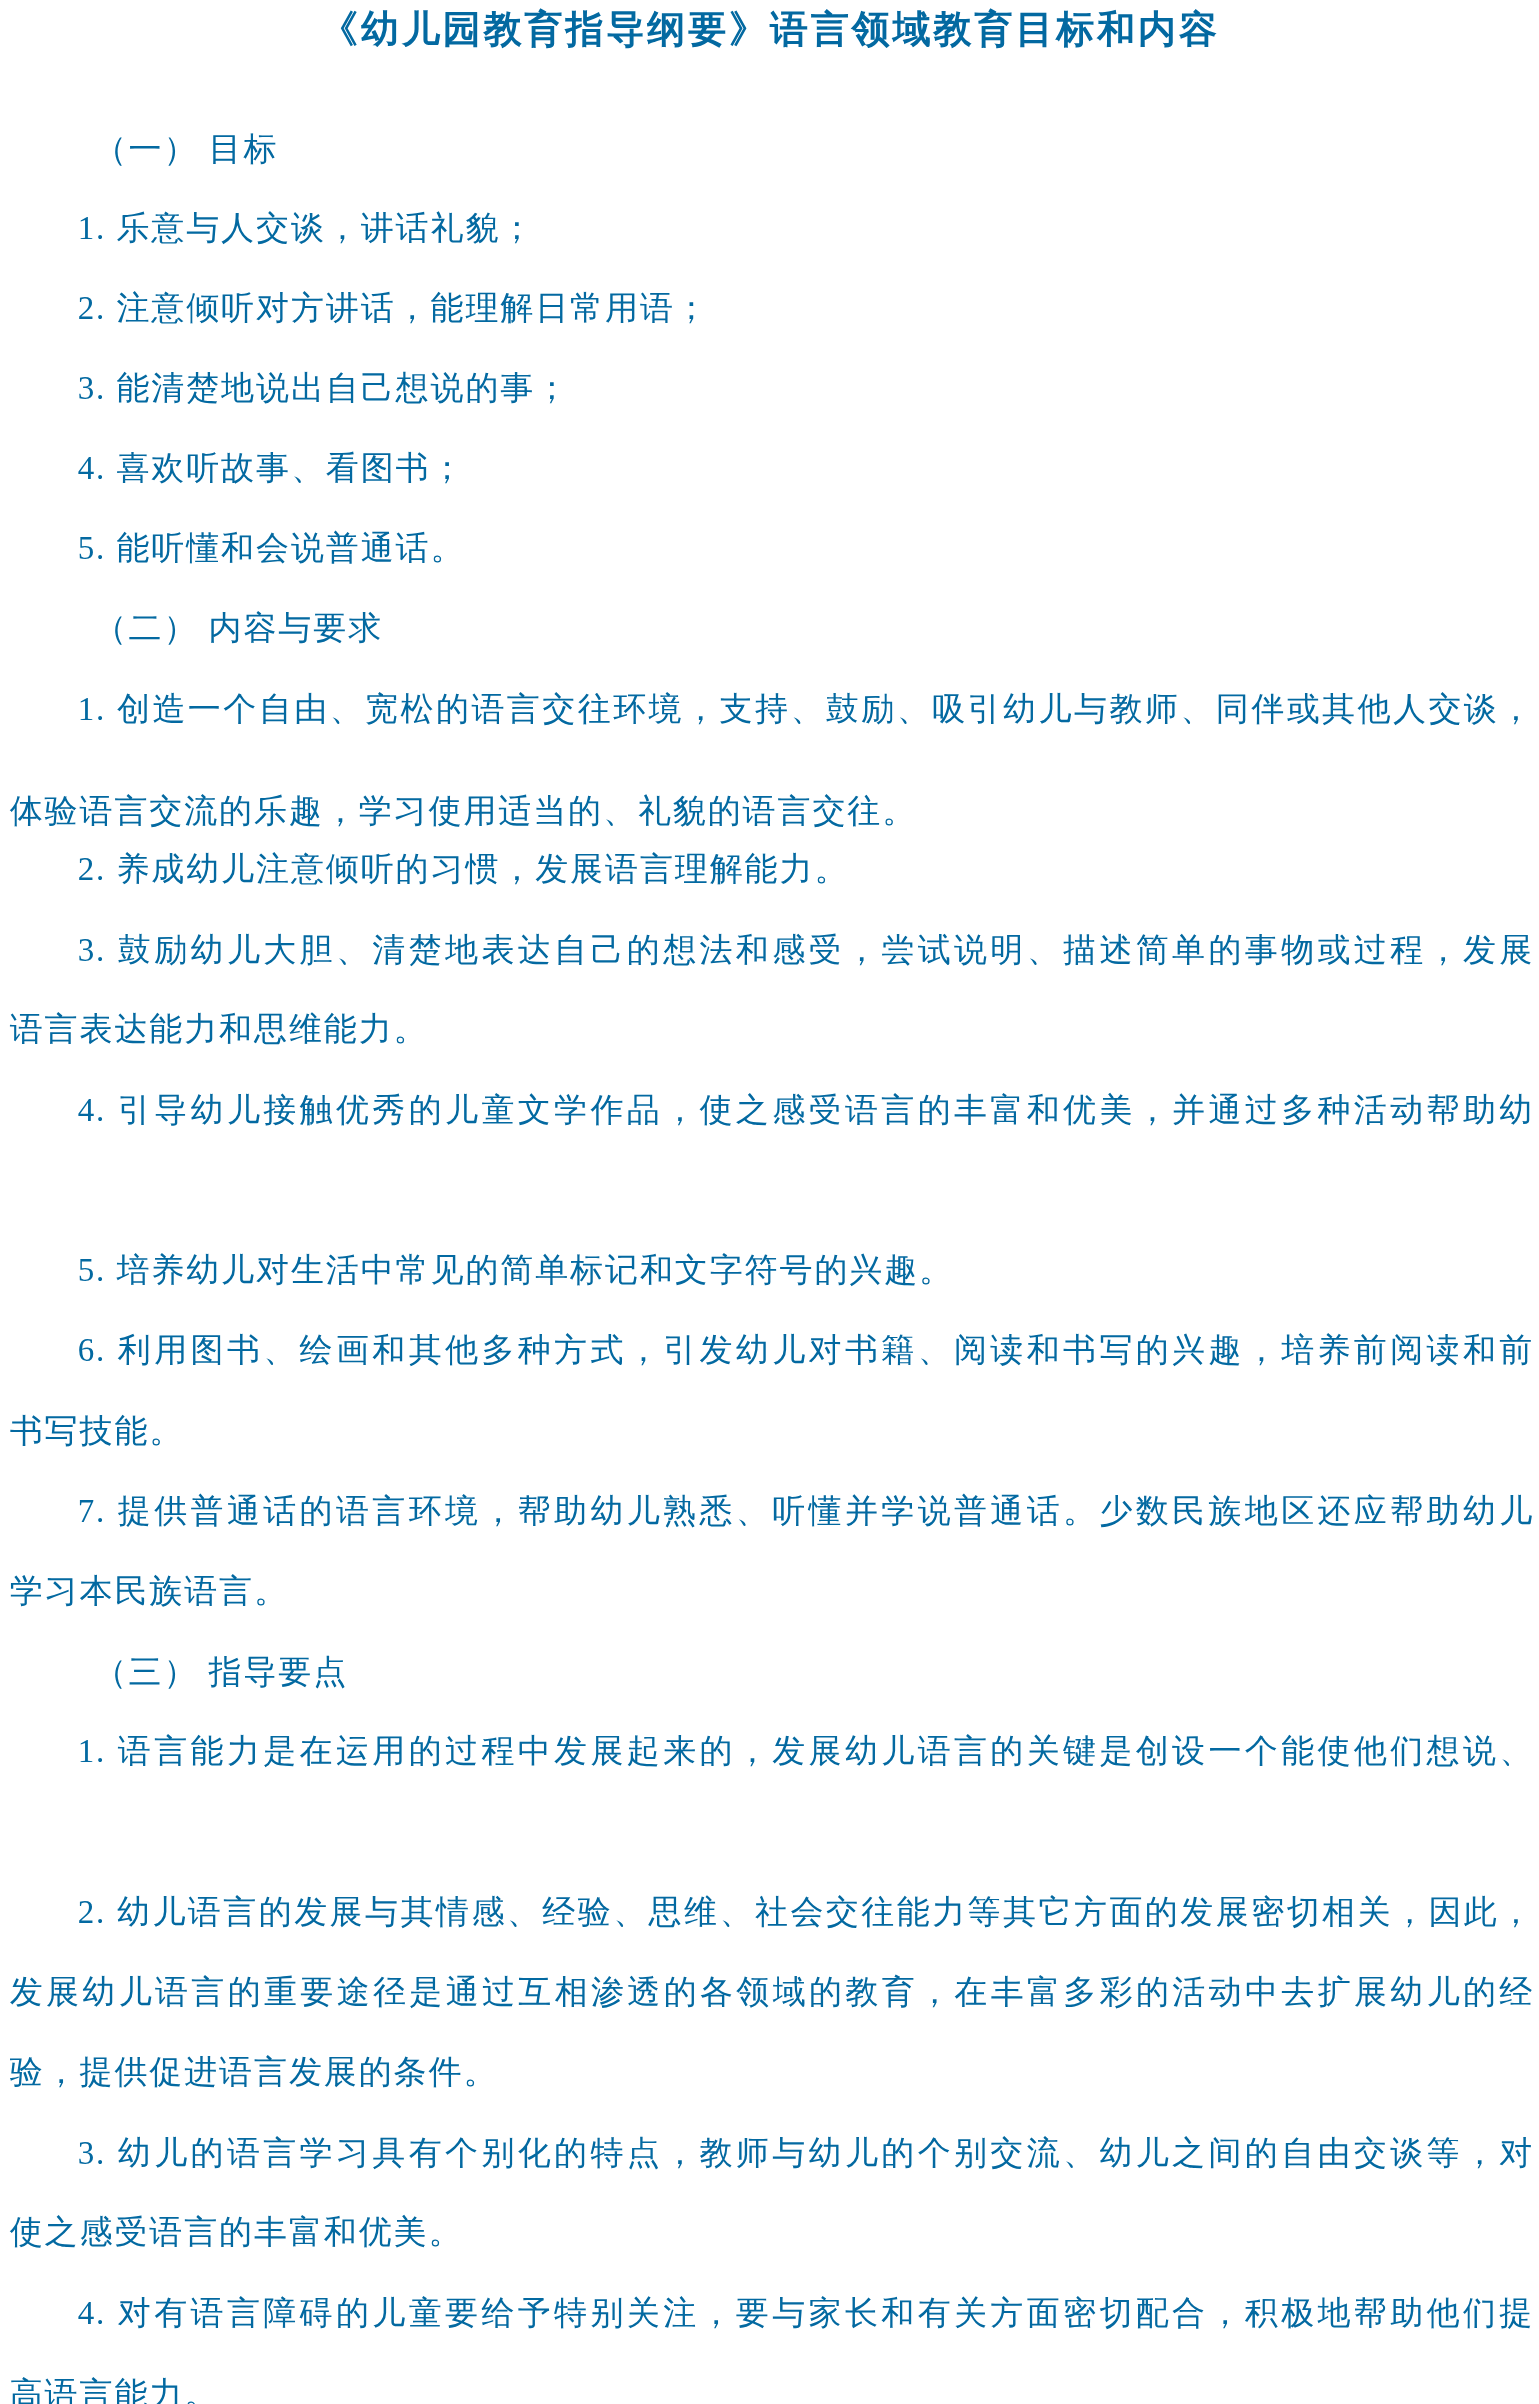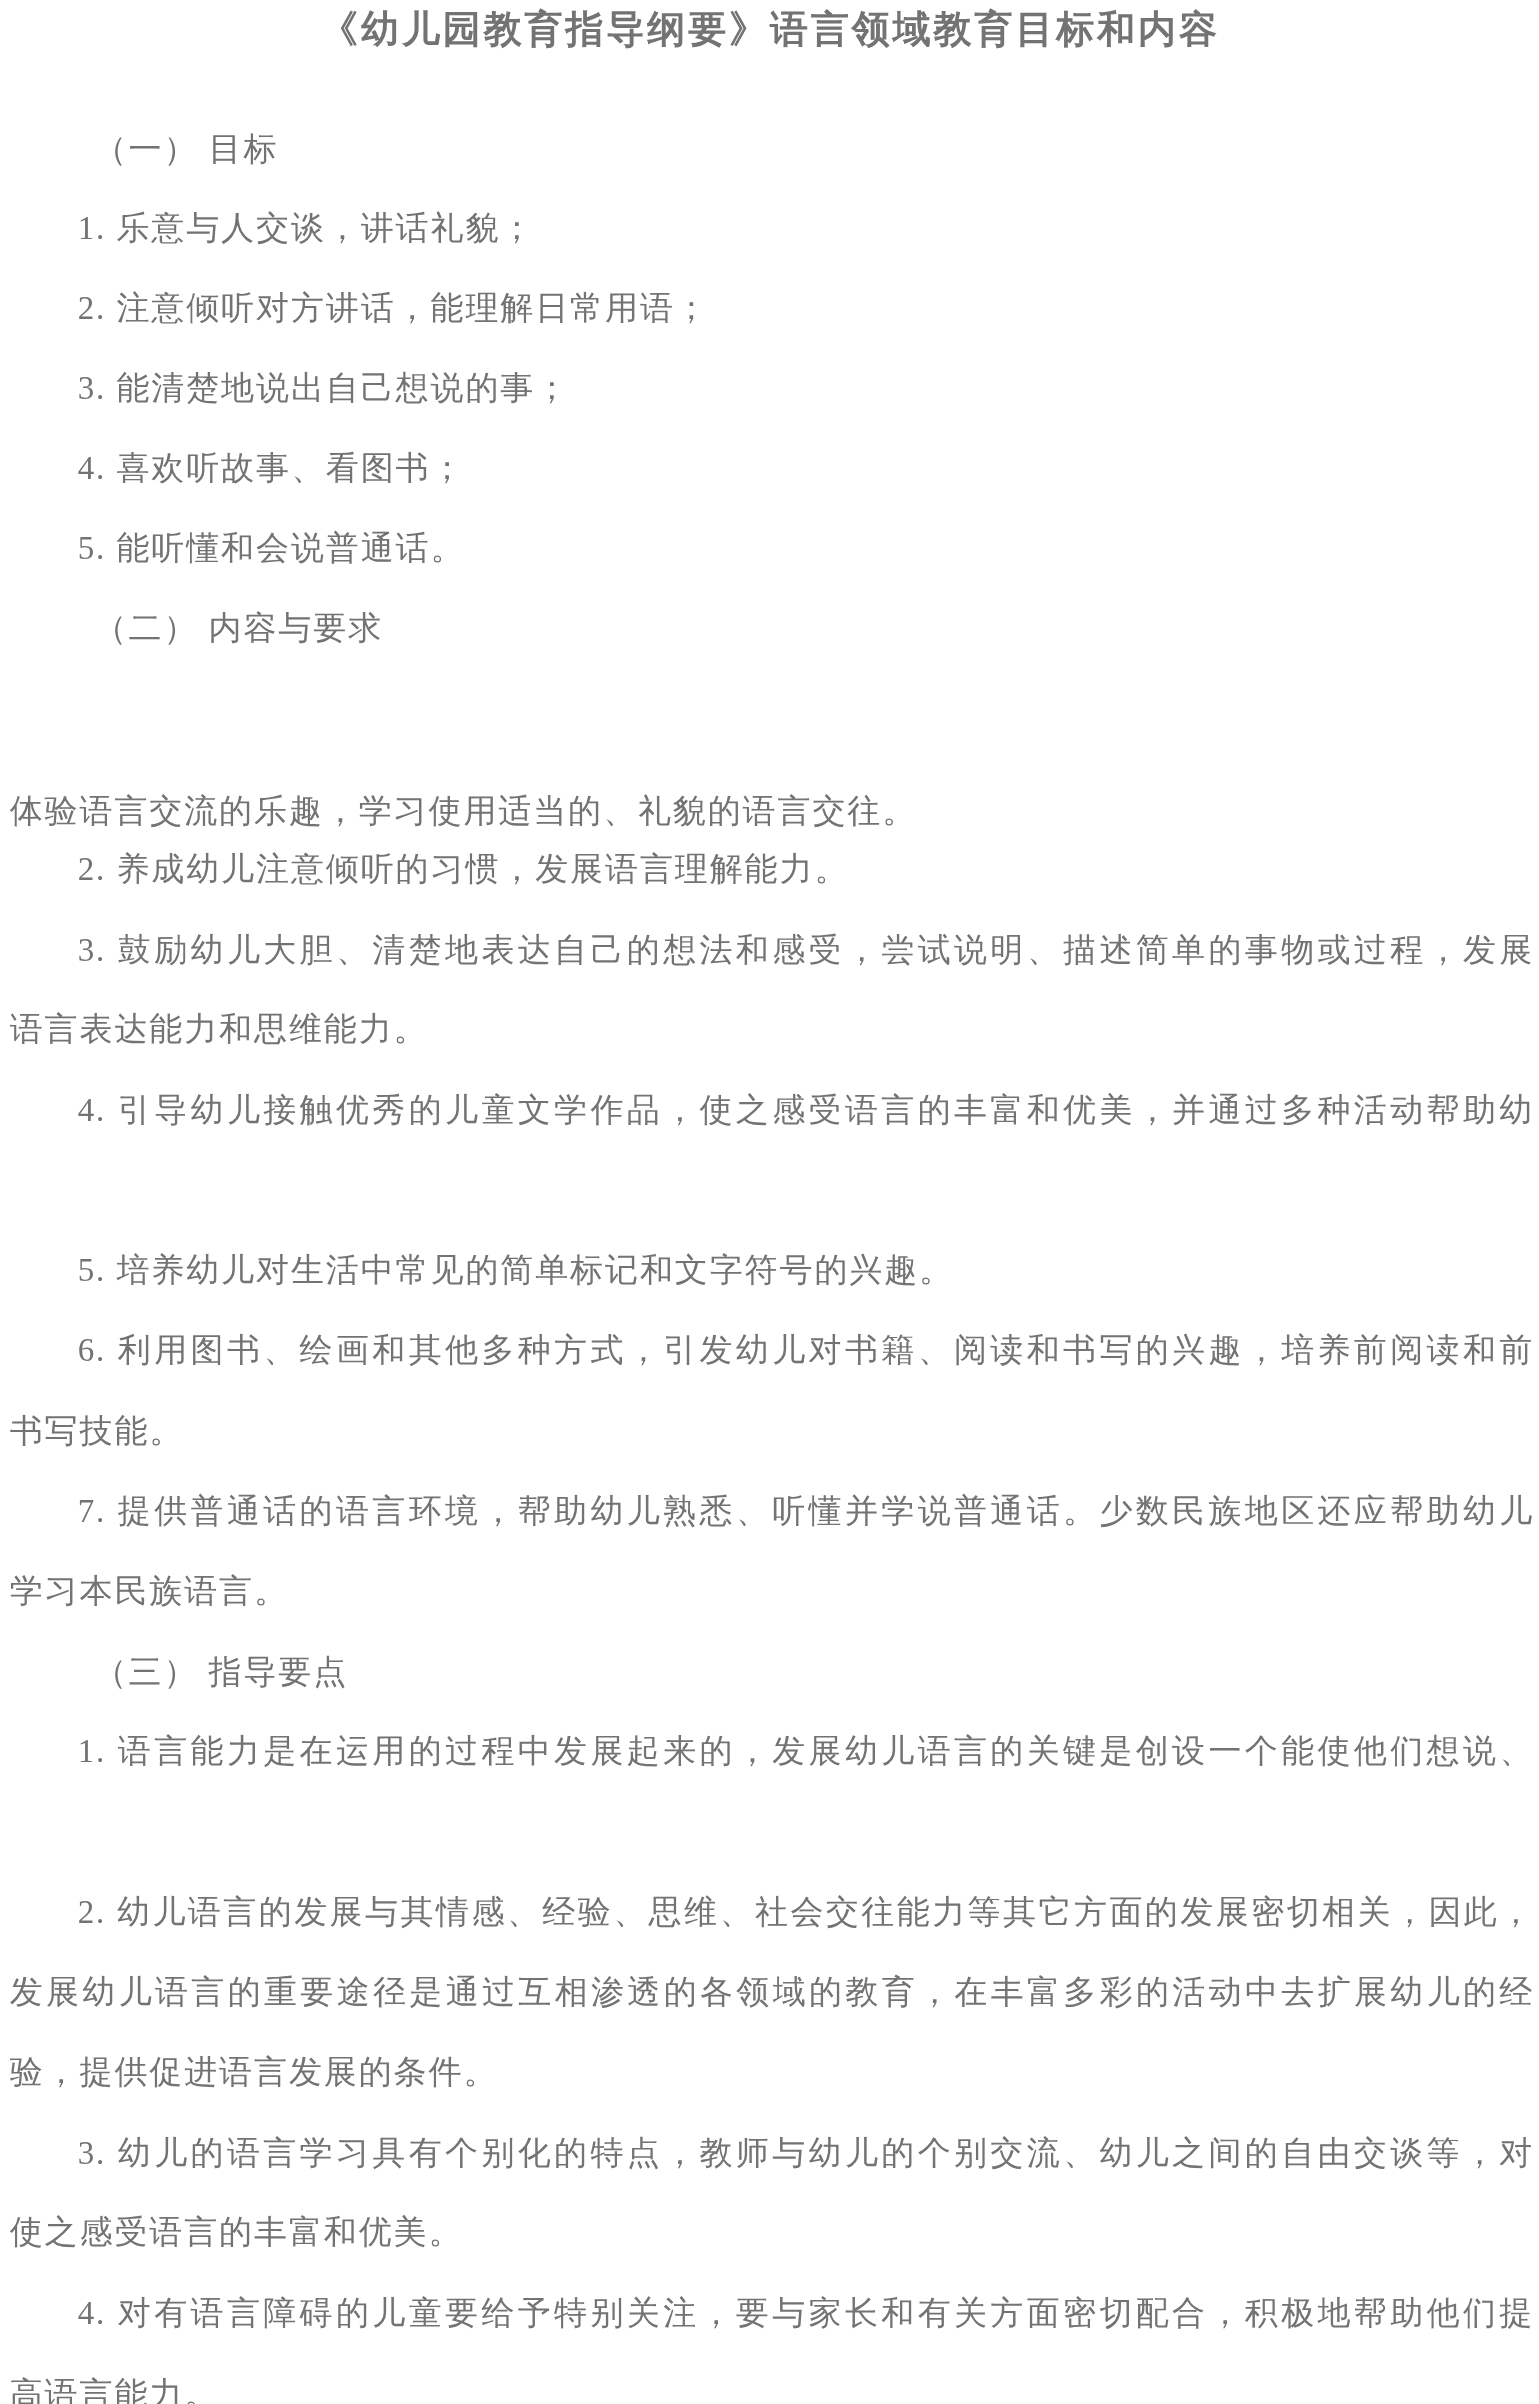--- a/index.html
+++ b/index.html
@@ -5,21 +5,21 @@
   html, body { margin: 0; padding: 0; }
   body {
     background: #ffffff;
     font-family: "Liberation Serif", "DejaVu Serif", serif;
   }
   .page {
     position: relative;
     width: 1540px;
     height: 2405px;
     background: #ffffff;
-    color: #737373;
+    color: #0369a1;
     overflow: hidden;
   }
   .title {
     position: absolute;
     top: 5.8px;
     left: 0;
     right: 0;
     text-align: center;
     font-size: 38px;
     font-weight: bold;
@@ -50,20 +50,21 @@
   <div class="title">《幼儿园教育指导纲要》语言领域教育目标和内容</div>
 
   <div class="line heading" style="top:128px">（一） 目标</div>
   <div class="line item" style="top:207px">1. 乐意与人交谈，讲话礼貌；</div>
   <div class="line item" style="top:287px">2. 注意倾听对方讲话，能理解日常用语；</div>
   <div class="line item" style="top:367px">3. 能清楚地说出自己想说的事；</div>
   <div class="line item" style="top:447px">4. 喜欢听故事、看图书；</div>
   <div class="line item" style="top:527px">5. 能听懂和会说普通话。</div>
 
   <div class="line heading" style="top:607px">（二） 内容与要求</div>
+  <div class="line item full" style="top:688px">1. 创造一个自由、宽松的语言交往环境，支持、鼓励、吸引幼儿与教师、同伴或其他人交谈，</div>
   <div class="line" style="top:790px">体验语言交流的乐趣，学习使用适当的、礼貌的语言交往。</div>
   <div class="line item" style="top:848px">2. 养成幼儿注意倾听的习惯，发展语言理解能力。</div>
   <div class="line item full" style="top:929px">3. 鼓励幼儿大胆、清楚地表达自己的想法和感受，尝试说明、描述简单的事物或过程，发展</div>
   <div class="line" style="top:1008px">语言表达能力和思维能力。</div>
   <div class="line item full" style="top:1089px">4. 引导幼儿接触优秀的儿童文学作品，使之感受语言的丰富和优美，并通过多种活动帮助幼</div>
   <div class="line item" style="top:1249px">5. 培养幼儿对生活中常见的简单标记和文字符号的兴趣。</div>
   <div class="line item full" style="top:1329px">6. 利用图书、绘画和其他多种方式，引发幼儿对书籍、阅读和书写的兴趣，培养前阅读和前</div>
   <div class="line" style="top:1410px">书写技能。</div>
   <div class="line item full" style="top:1490px">7. 提供普通话的语言环境，帮助幼儿熟悉、听懂并学说普通话。少数民族地区还应帮助幼儿</div>
   <div class="line heading" style="top:1651px">（三） 指导要点</div>

